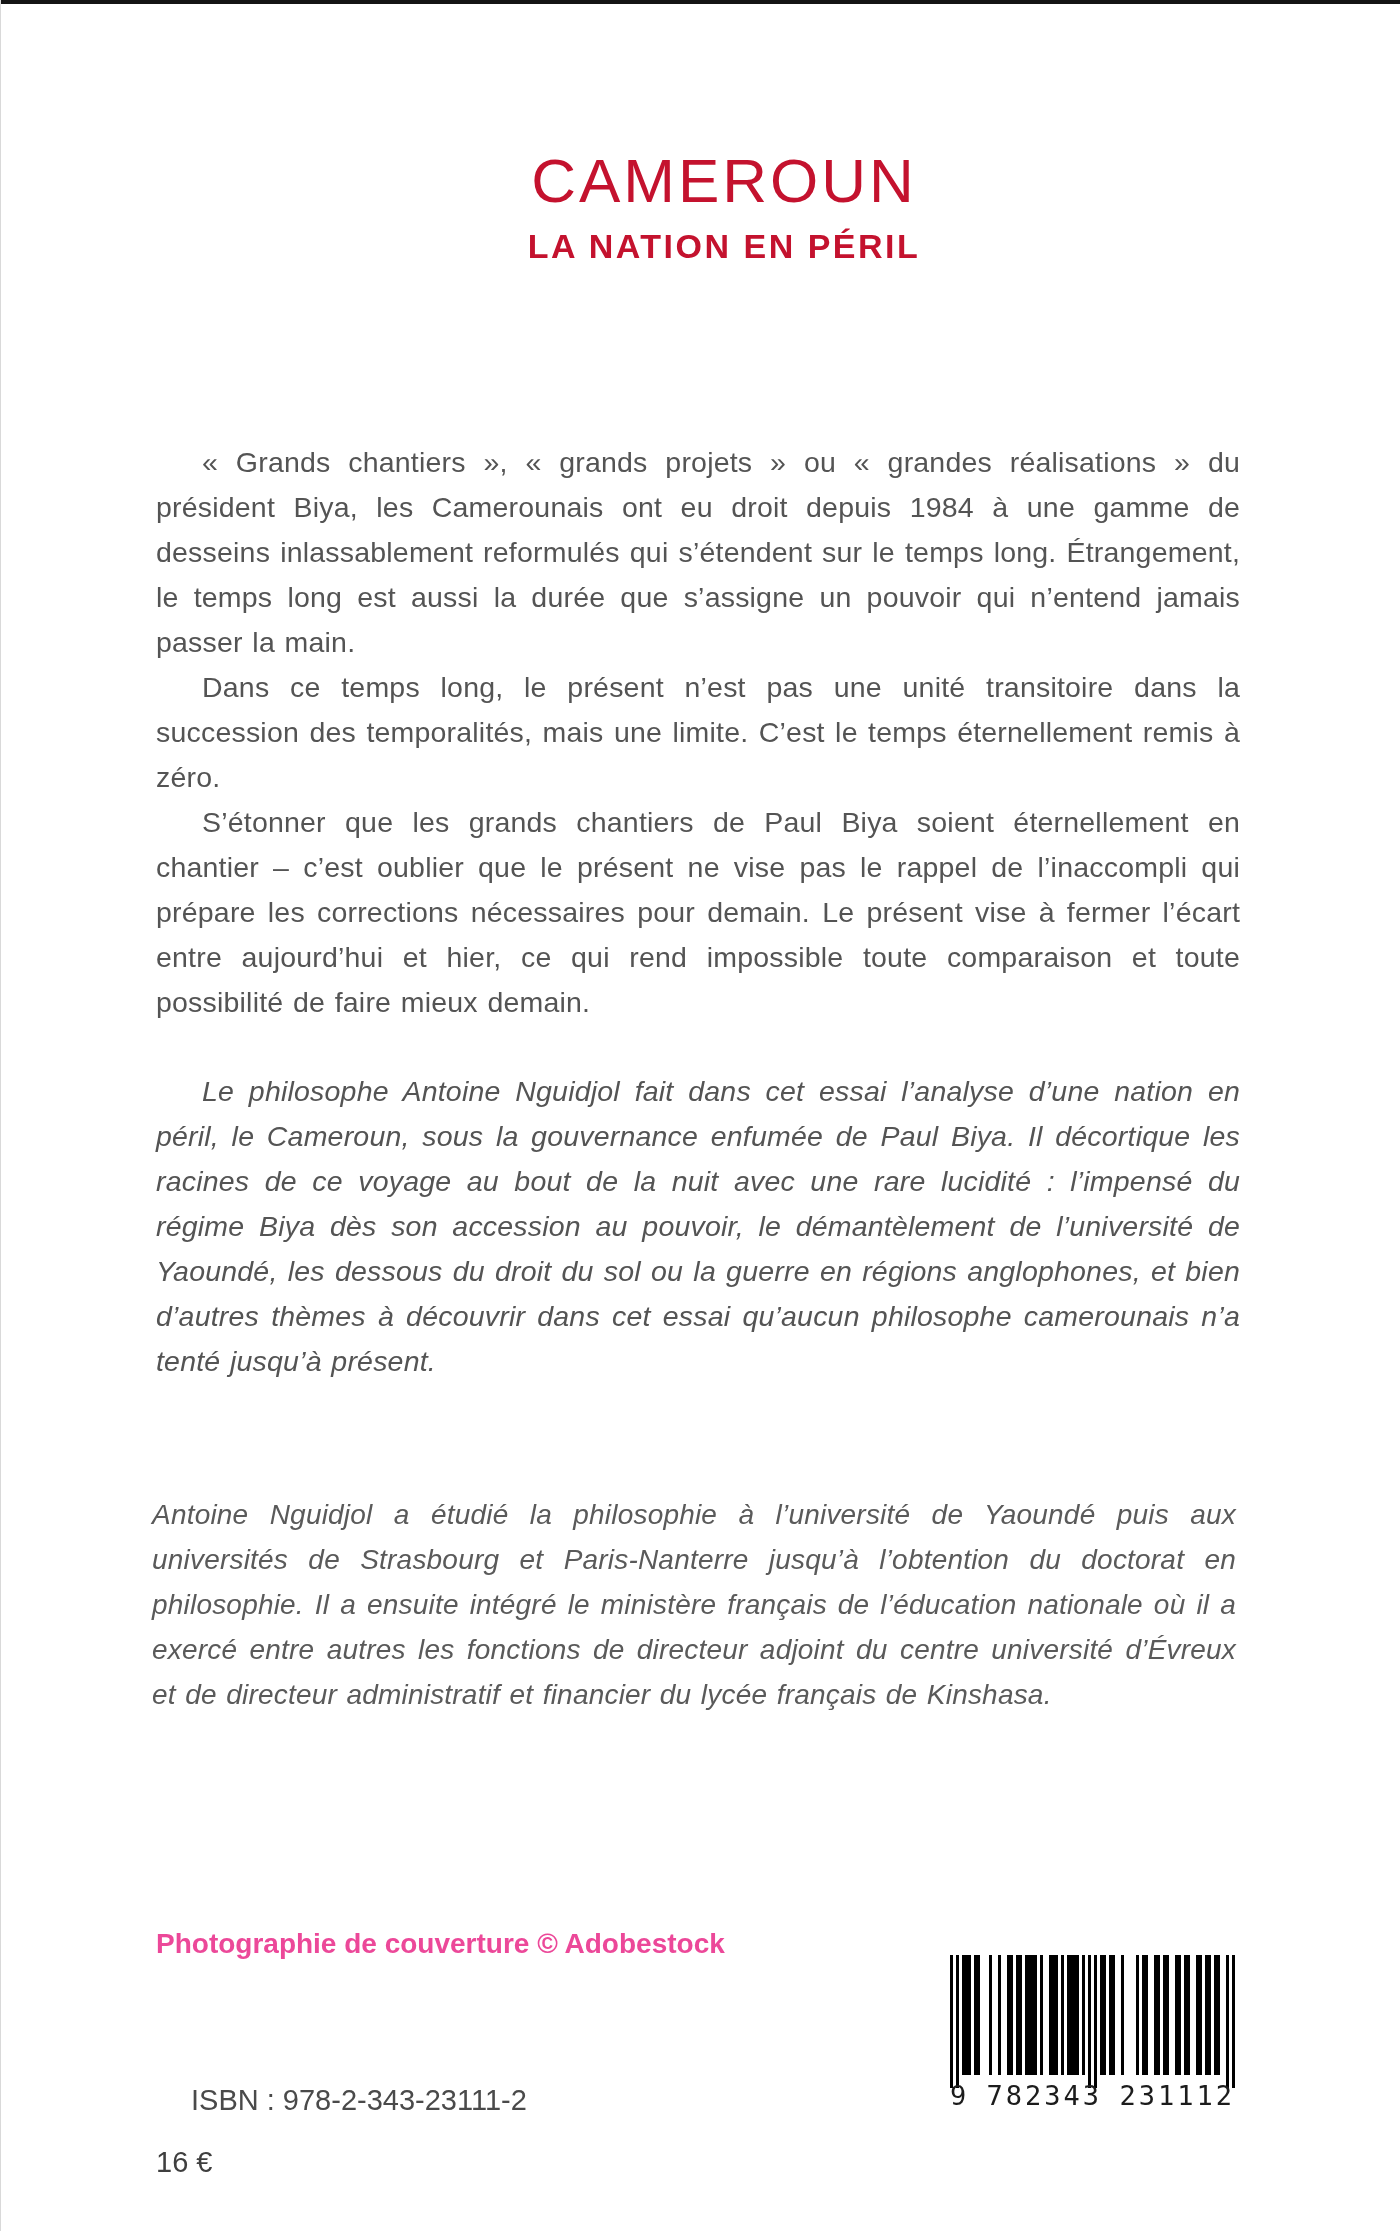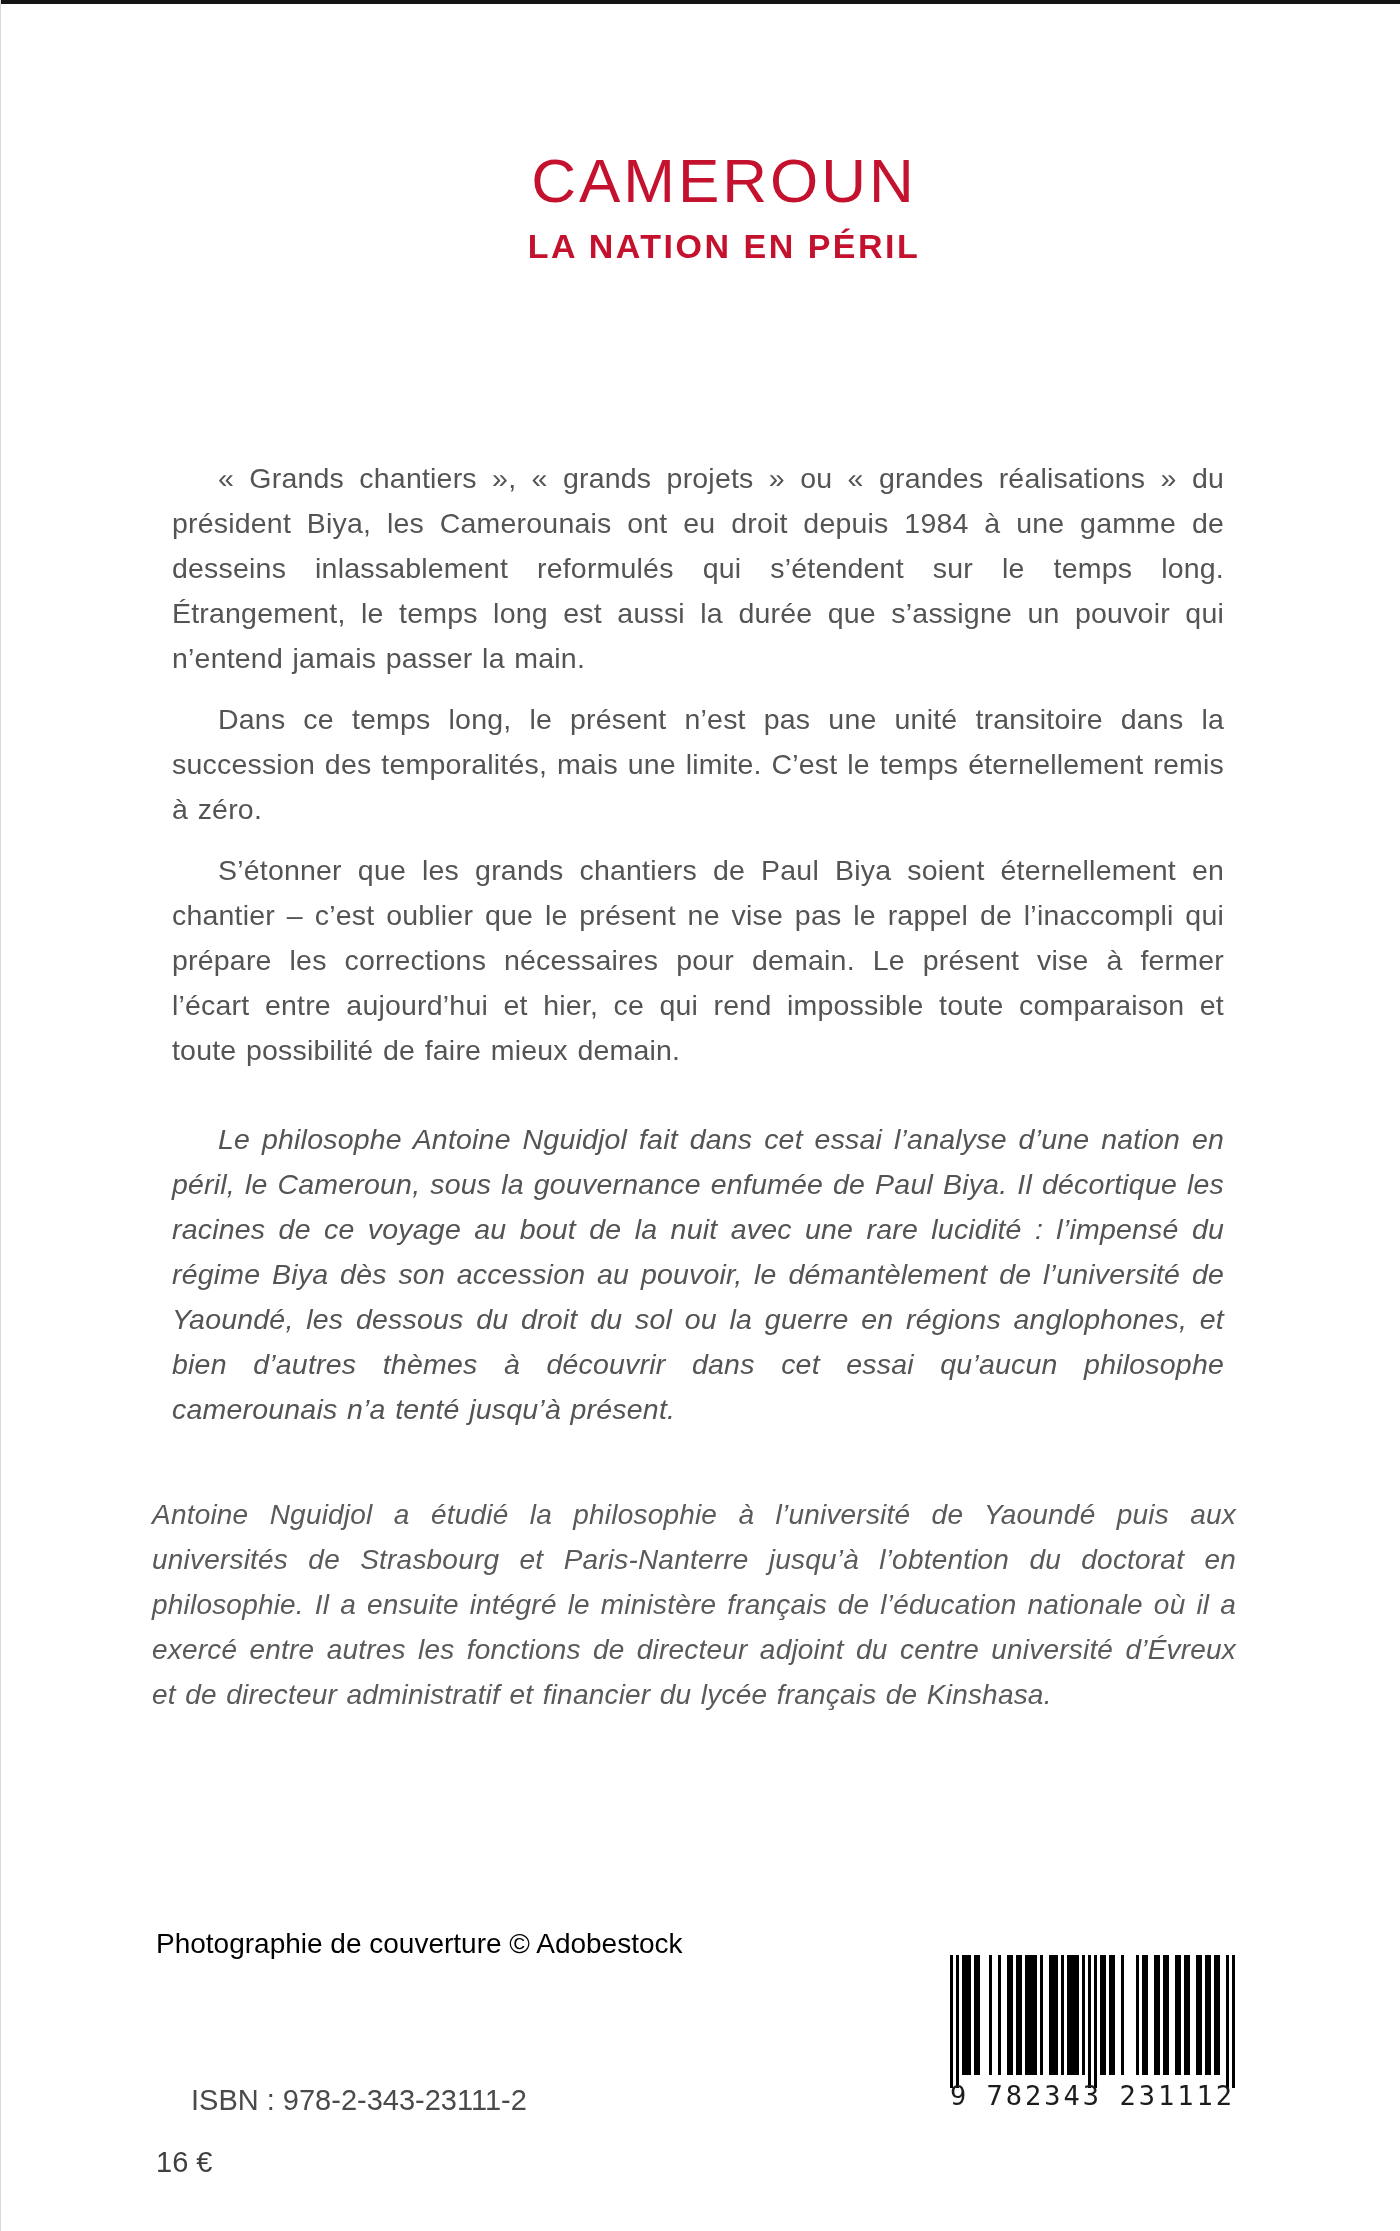--- a/index.html
+++ b/index.html
@@ -57,21 +57,21 @@
     left: 156px;
     width: 1084px;
     font-size: 28.5px;
     line-height: 45px;
     letter-spacing: 0.2px;
     word-spacing: 1.5px;
     color: #545454;
     text-align: justify;
   }
   .body-text p {
-    margin: 16px;
+    margin: 0;
     text-indent: 46px;
   }
   .body-text p.para-sep {
     margin-top: 44px;
     font-style: italic;
   }
   .bio {
     position: absolute;
     top: 1492px;
     left: 152px;
@@ -82,21 +82,22 @@
     letter-spacing: 0.2px;
     word-spacing: 1.5px;
     color: #5a5a5a;
     text-align: justify;
   }
   .photo-credit {
     position: absolute;
     top: 1928px;
     left: 156px;
     font-size: 28px;
-    color: #000000;
+    color: #ec4899;
+    font-weight: bold;
   }
   .isbn {
     position: absolute;
     top: 2084px;
     left: 156px;
     font-size: 29px;
     color: #4a4a4a;
     margin-left: 35px;
   }
   .price {

